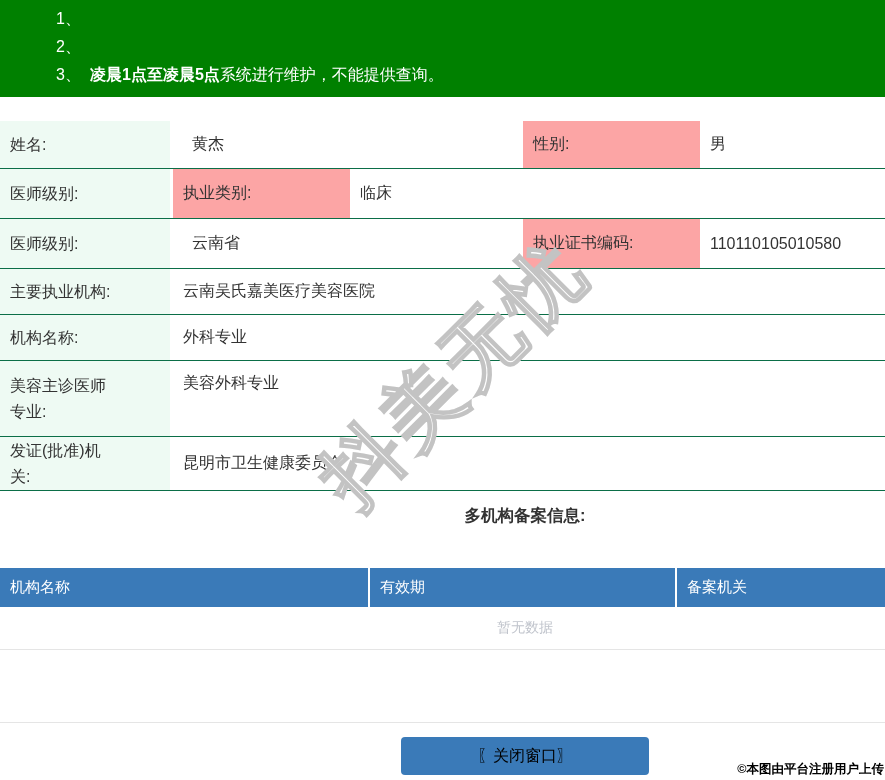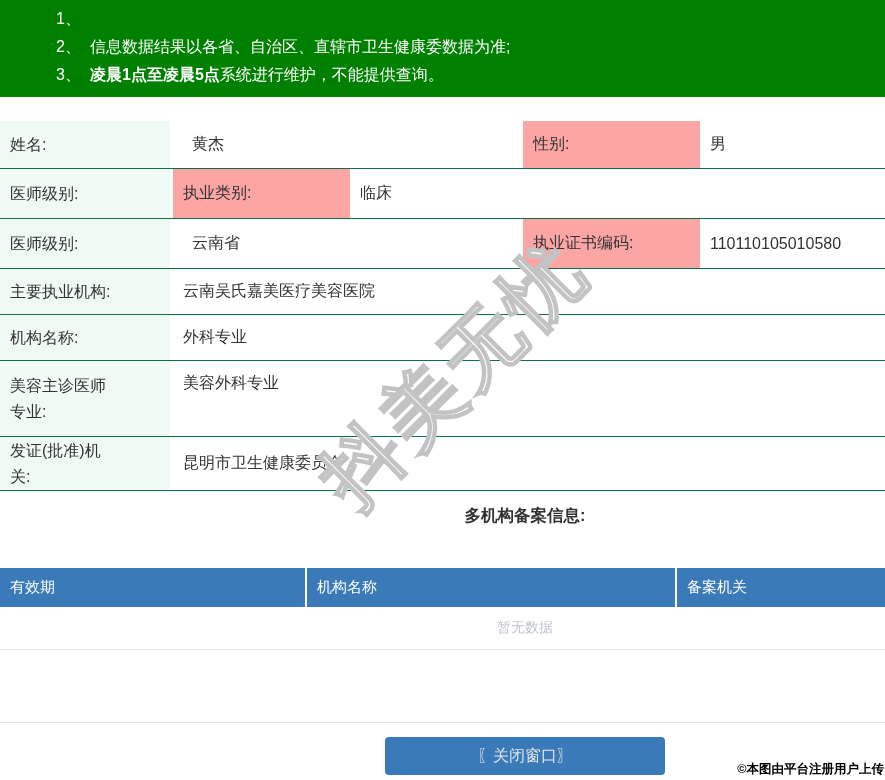--- a/index.html
+++ b/index.html
@@ -32,41 +32,40 @@
   .ftable-header{display:flex;height:39px;background:#3a7ab8;color:#fff;font-size:15px;}
   .fth{display:flex;align-items:center;box-sizing:border-box;padding-left:10px;}
   .fth.c1{width:370px;border-right:2px solid #fff;}
   .fth.c2{width:307px;border-right:2px solid #fff;}
   .fth.c3{width:371px;}
   .ftable-empty{height:42px;display:flex;align-items:center;justify-content:center;color:#c0c4cc;font-size:14px;border-bottom:1px solid #e5e5e5;}
   .spacer{height:72px;border-bottom:1px solid #e5e5e5;}
 
   
   .button-row{padding-top:14px;display:flex;justify-content:center;}
-  .close-btn{width:280px;height:38px;background:#3a7ab8;color:#e5e5e5;font-size:16px;border:none;border-radius:4px;cursor:pointer;font-family:inherit;display:flex;align-items:center;justify-content:center;}
+  .close-btn{width:248px;height:38px;background:#3a7ab8;color:#000000;font-size:16px;border:none;border-radius:4px;cursor:pointer;font-family:inherit;display:flex;align-items:center;justify-content:center;}
 
   
   .watermark{position:absolute;left:455px;top:375px;transform:translate(-50%,-50%) rotate(-45deg);font-size:78px;letter-spacing:6px;white-space:nowrap;color:#fff;-webkit-text-stroke:2px #c3c3c3;text-shadow:0 0 1px #c9c9c9;z-index:3;pointer-events:none;font-weight:bold;}
 
   
   .copyright{position:absolute;right:1px;bottom:2px;font-size:12.5px;font-weight:bold;color:#000;z-index:4;
     text-shadow:-1px -1px 0 #fff,1px -1px 0 #fff,-1px 1px 0 #fff,1px 1px 0 #fff;margin-top:20px;}
 </style>
 </head>
 <body>
 
 <div class="viewport">
 
   <div class="green-header">
     <div class="notice-line">
       <span class="notice-num">1、</span>
     </div>
     <div class="notice-line">
       <span class="notice-num">2、</span>
-      <span><span>信息数据结果以各省、自治区、直辖市卫生健康委数据为准;</span><span class="notice-bold"></span><span></span></span>
     </div>
     <div class="notice-line">
       <span class="notice-num">3、</span>
       <span><span></span><span class="notice-bold">凌晨1点至凌晨5点</span><span>系统进行维护，不能提供查询。</span></span>
     </div>
   </div>
 
   <div class="content">
 
     <div>
@@ -101,22 +100,22 @@
       </div>
       <div class="drow h54">
         <div class="lcell">发证(批准)机关:</div>
         <div class="vfull">昆明市卫生健康委员会</div>
       </div>
     </div>
 
     <div class="section-title">多机构备案信息:</div>
 
     <div class="ftable-header">
+      <div class="fth c1">机构名称</div>
       <div class="fth c2">有效期</div>
-      <div class="fth c1">机构名称</div>
       <div class="fth c3">备案机关</div>
     </div>
     <div class="ftable-empty">暂无数据</div>
 
     <div class="spacer"></div>
 
     <div class="button-row">
       <button class="close-btn">〖关闭窗口〗</button>
     </div>
   </div>

